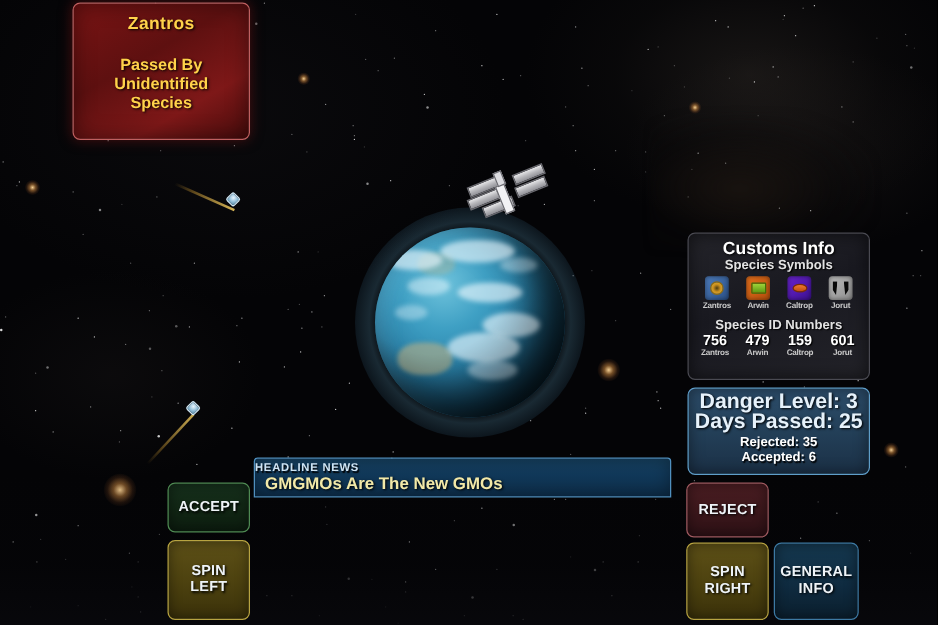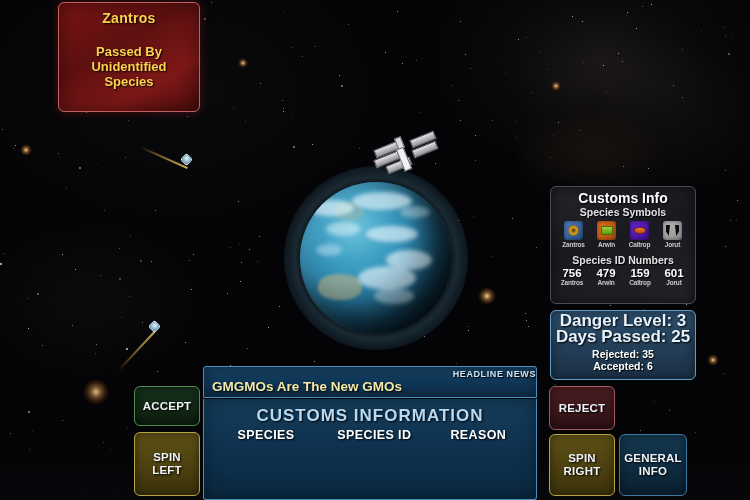--- a/index.html
+++ b/index.html
@@ -195,21 +195,21 @@
 
   
   .news-panel {
     position: absolute; left: 203px; top: 366px; width: 334px; height: 32px;
     background: linear-gradient(180deg,#16405f 0%,#11395a 40%,#0d2d49 100%);
     border: 1px solid #4f8fbe;
     border-radius: 3px 3px 0 0;
     box-shadow: inset 0 0 14px rgba(0,0,0,0.35);
   }
   .news-head {
-    text-align: right; color: #cfe4f4; font-size: 9px; font-weight: bold;
+    text-align: left; color: #cfe4f4; font-size: 9px; font-weight: bold;
     letter-spacing: .6px; padding-top: 2px; text-shadow: 1px 1px 1px #000;
   }
   .news-ticker {
     color: #f2e9a8; font-size: 13.5px; font-weight: bold;
     padding-left: 8px; margin-top: 0px; text-shadow: 1px 1px 2px #000;
     white-space: nowrap;
   }
   .customs-panel {
     position: absolute; left: 203px; top: 399px; width: 334px; height: 101px;
     background: linear-gradient(180deg,#123753 0%,#0f3css 0%,#0e3150 40%,#0a2740 100%);
@@ -609,29 +609,20 @@
     <div class="st-line">Days Passed: 25</div>
     <div class="st-small">Rejected: 35</div>
     <div class="st-small" style="margin-top:0;">Accepted: 6</div>
   </div>
 
   <div class="news-panel">
     <div class="news-head">HEADLINE NEWS</div>
     <div class="news-ticker">GMGMOs Are The New GMOs</div>
   </div>
 
-  <div class="customs-panel">
-    <div class="customs-title">CUSTOMS INFORMATION</div>
-    <div class="customs-cols">
-      <div class="col-head col-species">SPECIES</div>
-      <div class="col-head col-id">SPECIES ID</div>
-      <div class="col-head col-reason">REASON</div>
-    </div>
-    <div></div>
-  </div>
 
 
   <div class="btn btn-green" id="btn-accept">
     <span>ACCEPT</span>
   </div>
 
   <div class="btn btn-gold" id="btn-spin-left">
     <span>
       <span>SPIN</span><br><span>LEFT</span>
     </span>

